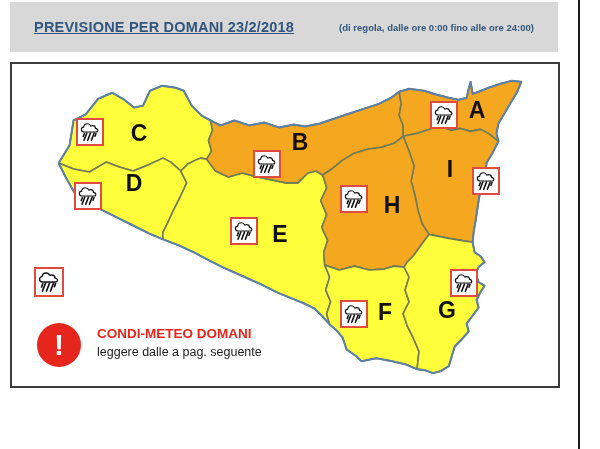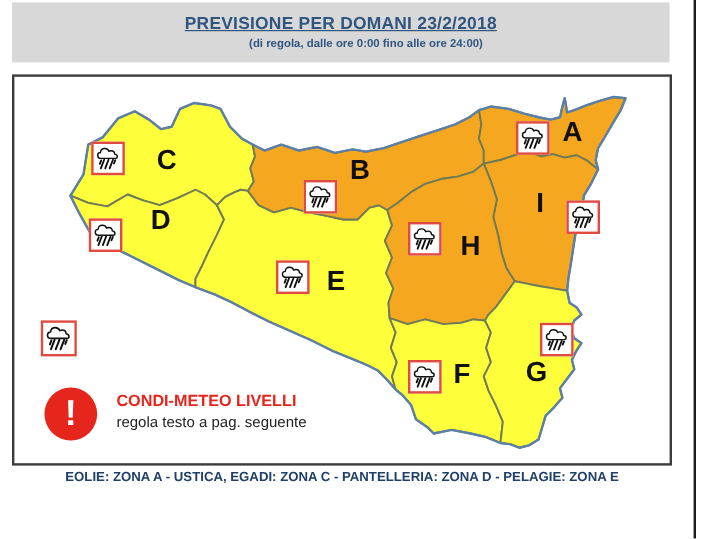--- a/index.html
+++ b/index.html
@@ -1,21 +1,21 @@
 <!DOCTYPE html>
 <html><head>
 <meta charset="utf-8">
 <style>
   html,body{margin:0;padding:0;background:#fff;}
   .page{position:relative;width:600px;height:449px;background:#fff;overflow:hidden;
         font-family:"Liberation Sans",sans-serif;}
 
   
   .header-box{position:absolute;left:10px;top:2px;width:548px;height:50px;background:#d8d8d8;
-              display:flex;flex-direction:column;align-items:center;justify-content:center;gap:3px;}
+              display:flex;flex-direction:row;align-items:center;justify-content:center;gap:3px;}
   .header-title{font-size:14.5px;font-weight:bold;color:#30567f;text-decoration:underline;letter-spacing:.2px;}
   .header-subtitle{font-size:9.5px;font-weight:bold;color:#30567f;padding-left:42px;}
 
   
   .map-box{position:absolute;left:10px;top:62px;width:550px;height:326px;background:#fff;
            border:2px solid #3c3c3c;box-sizing:border-box;}
   .map-inner{position:absolute;left:0;top:0;width:546px;height:322px;}
   .map-inner svg.sicily{position:absolute;left:0;top:0;}
 
   .zone-label{position:absolute;transform:translate(-50%,-50%);font-weight:bold;font-size:23px;
@@ -84,22 +84,22 @@
       </svg>
 
       <div class="storm-box lg" style="left:22px;top:203px;">
         <svg viewBox="0 0 24 24" width="24" height="24">
             <use href="#storm-sym"></use>
           </svg>
       </div>
       <div class="warn-circle">
         <span>!</span>
       </div>
-      <div class="warn-title">CONDI-METEO LIVELLI</div>
-      <div class="warn-sub">regola testo a pag. seguente</div>
+      <div class="warn-title">CONDI-METEO DOMANI</div>
+      <div class="warn-sub">leggere dalle a pag. seguente</div>
     <div class="zone-label" style="left: 465px; top: 46px;">A</div>
         <div class="storm-box" style="left: 418px; top: 37px;">
           <svg viewBox="0 0 24 24" width="22" height="22">
             <use href="#storm-sym"></use>
           </svg>
         </div>
         <div class="zone-label" style="left: 288px; top: 78px;">B</div>
         <div class="storm-box" style="left: 241px; top: 86px;">
           <svg viewBox="0 0 24 24" width="22" height="22">
             <use href="#storm-sym"></use>
@@ -143,16 +143,15 @@
         </div>
         <div class="zone-label" style="left: 438px; top: 105px;">I</div>
         <div class="storm-box" style="left: 460px; top: 103px;">
           <svg viewBox="0 0 24 24" width="22" height="22">
             <use href="#storm-sym"></use>
           </svg>
         </div>
       </div>
   </div>
 
-  <div class="islands-note">EOLIE: ZONA A - USTICA, EGADI: ZONA C - PANTELLERIA: ZONA D - PELAGIE: ZONA E</div>
 
   <div class="vline"></div>
 </div>
 
 </body></html>

